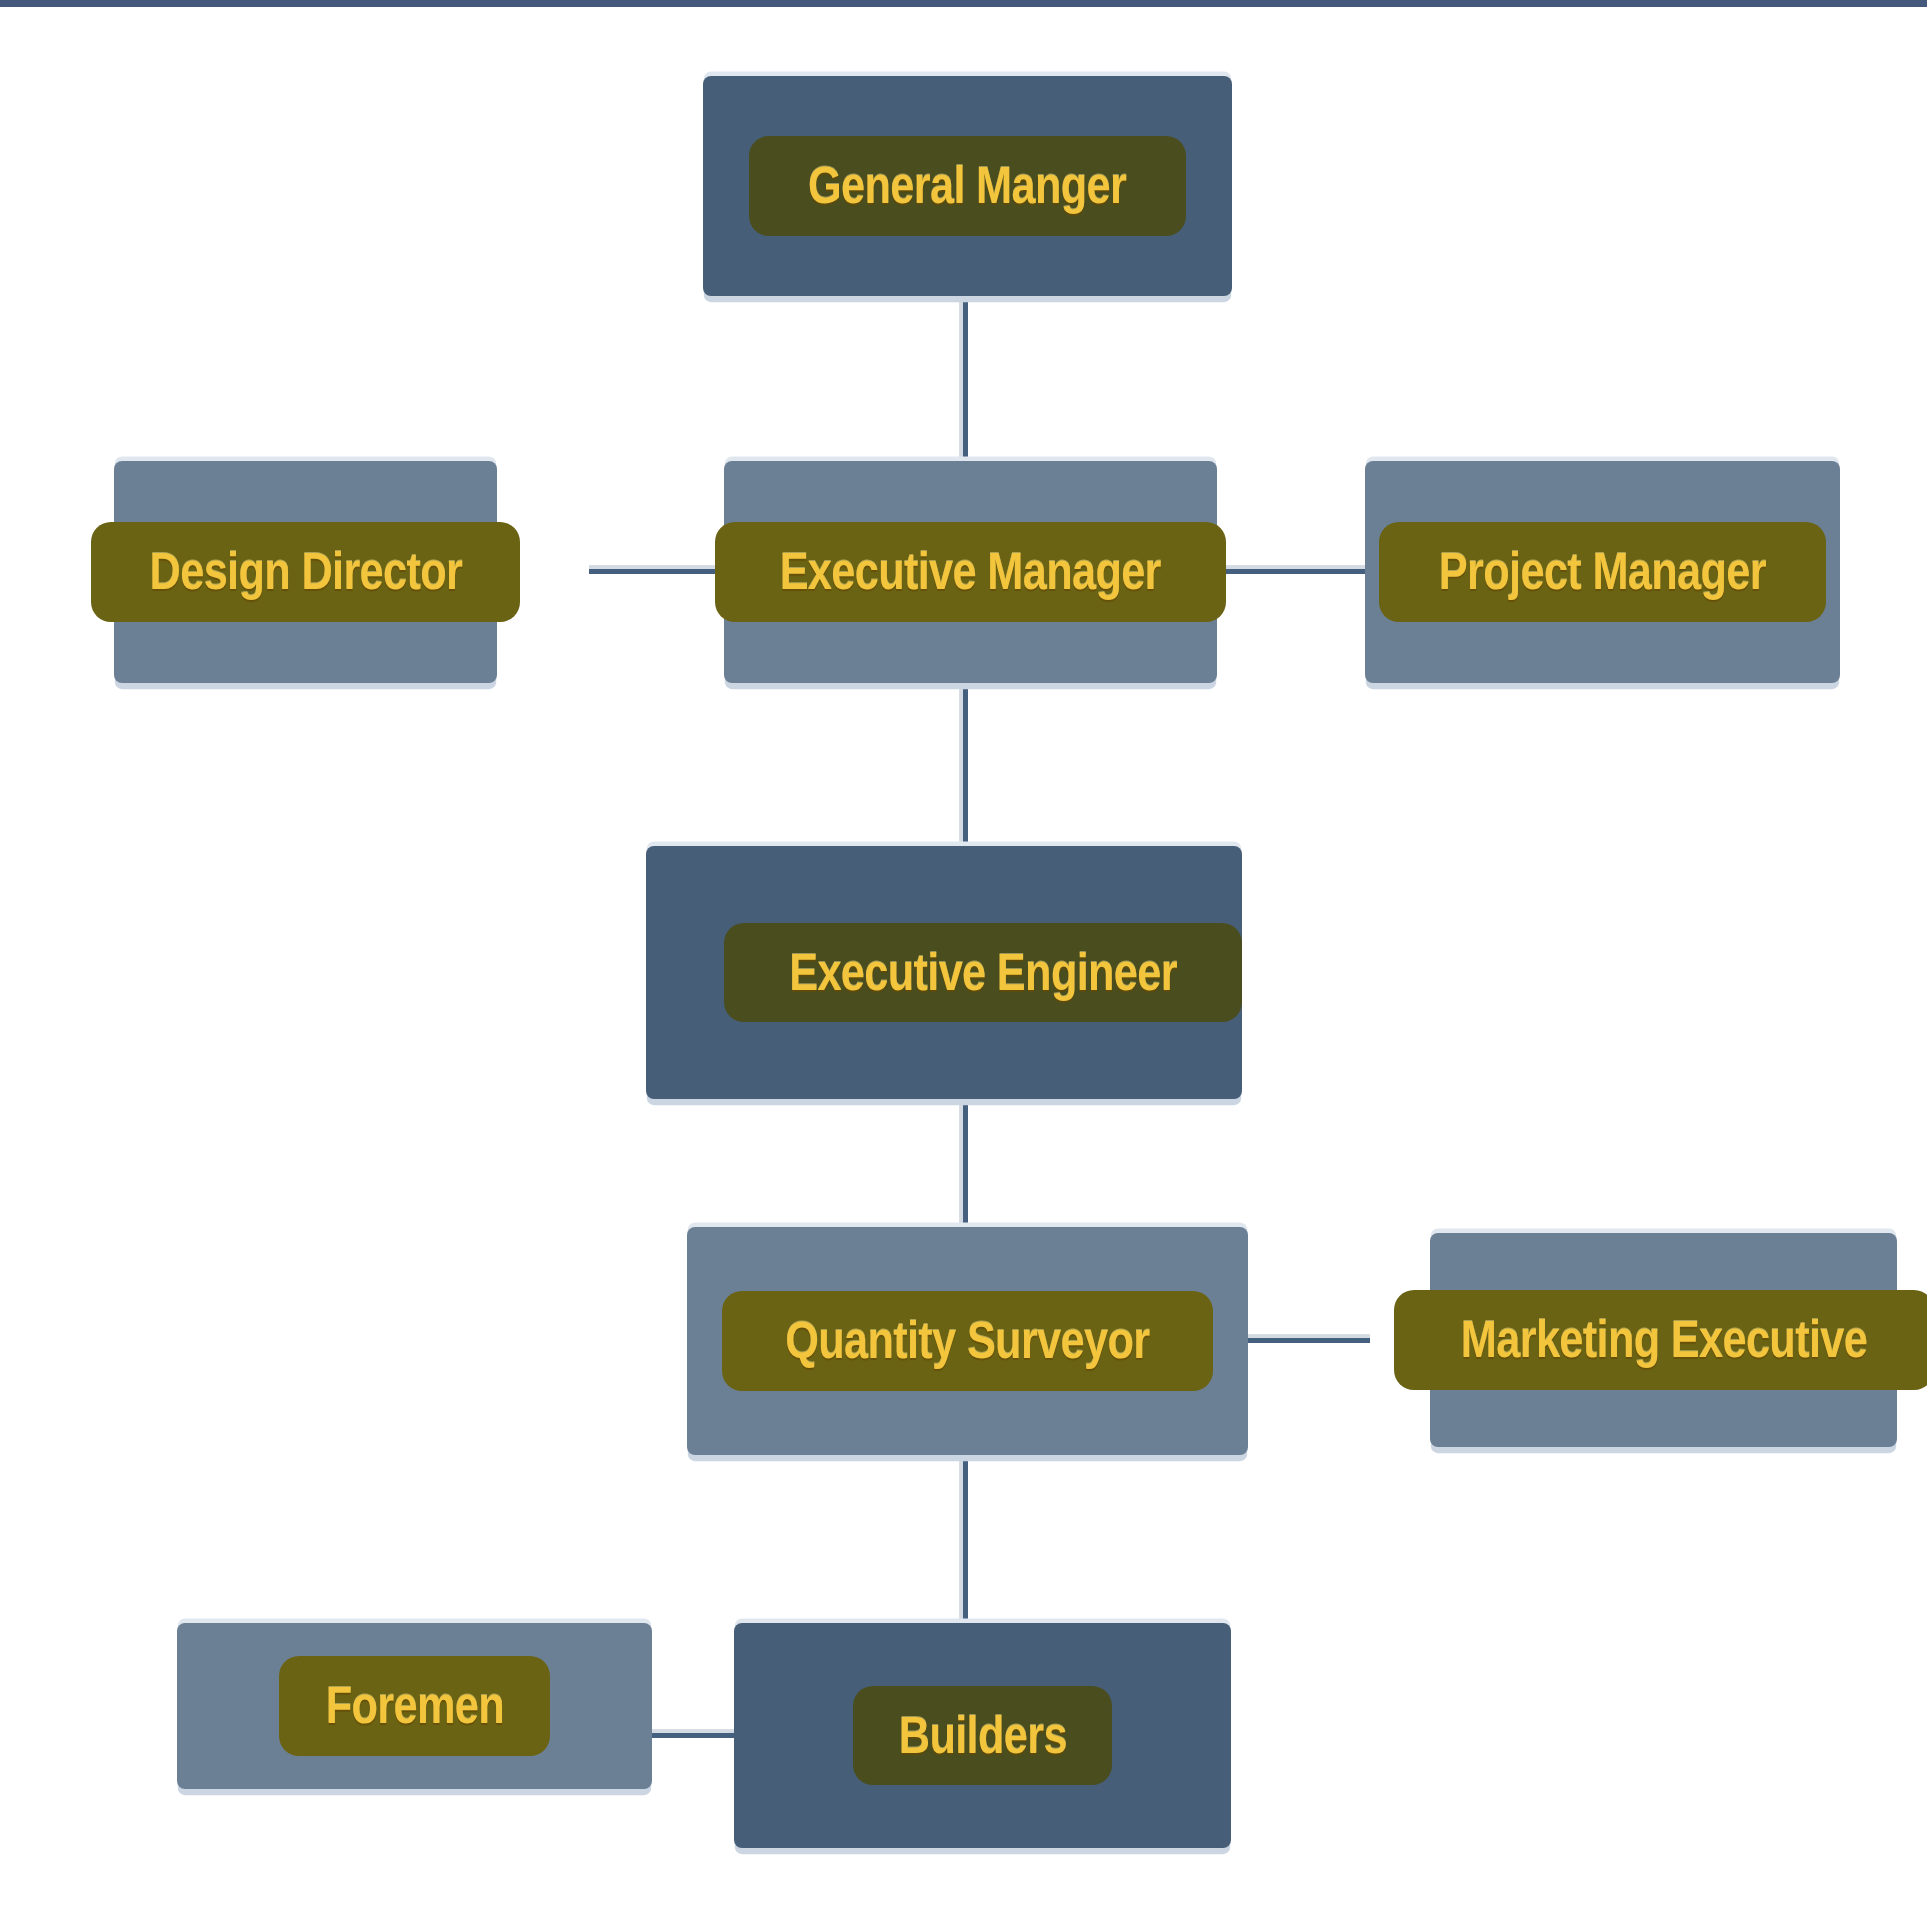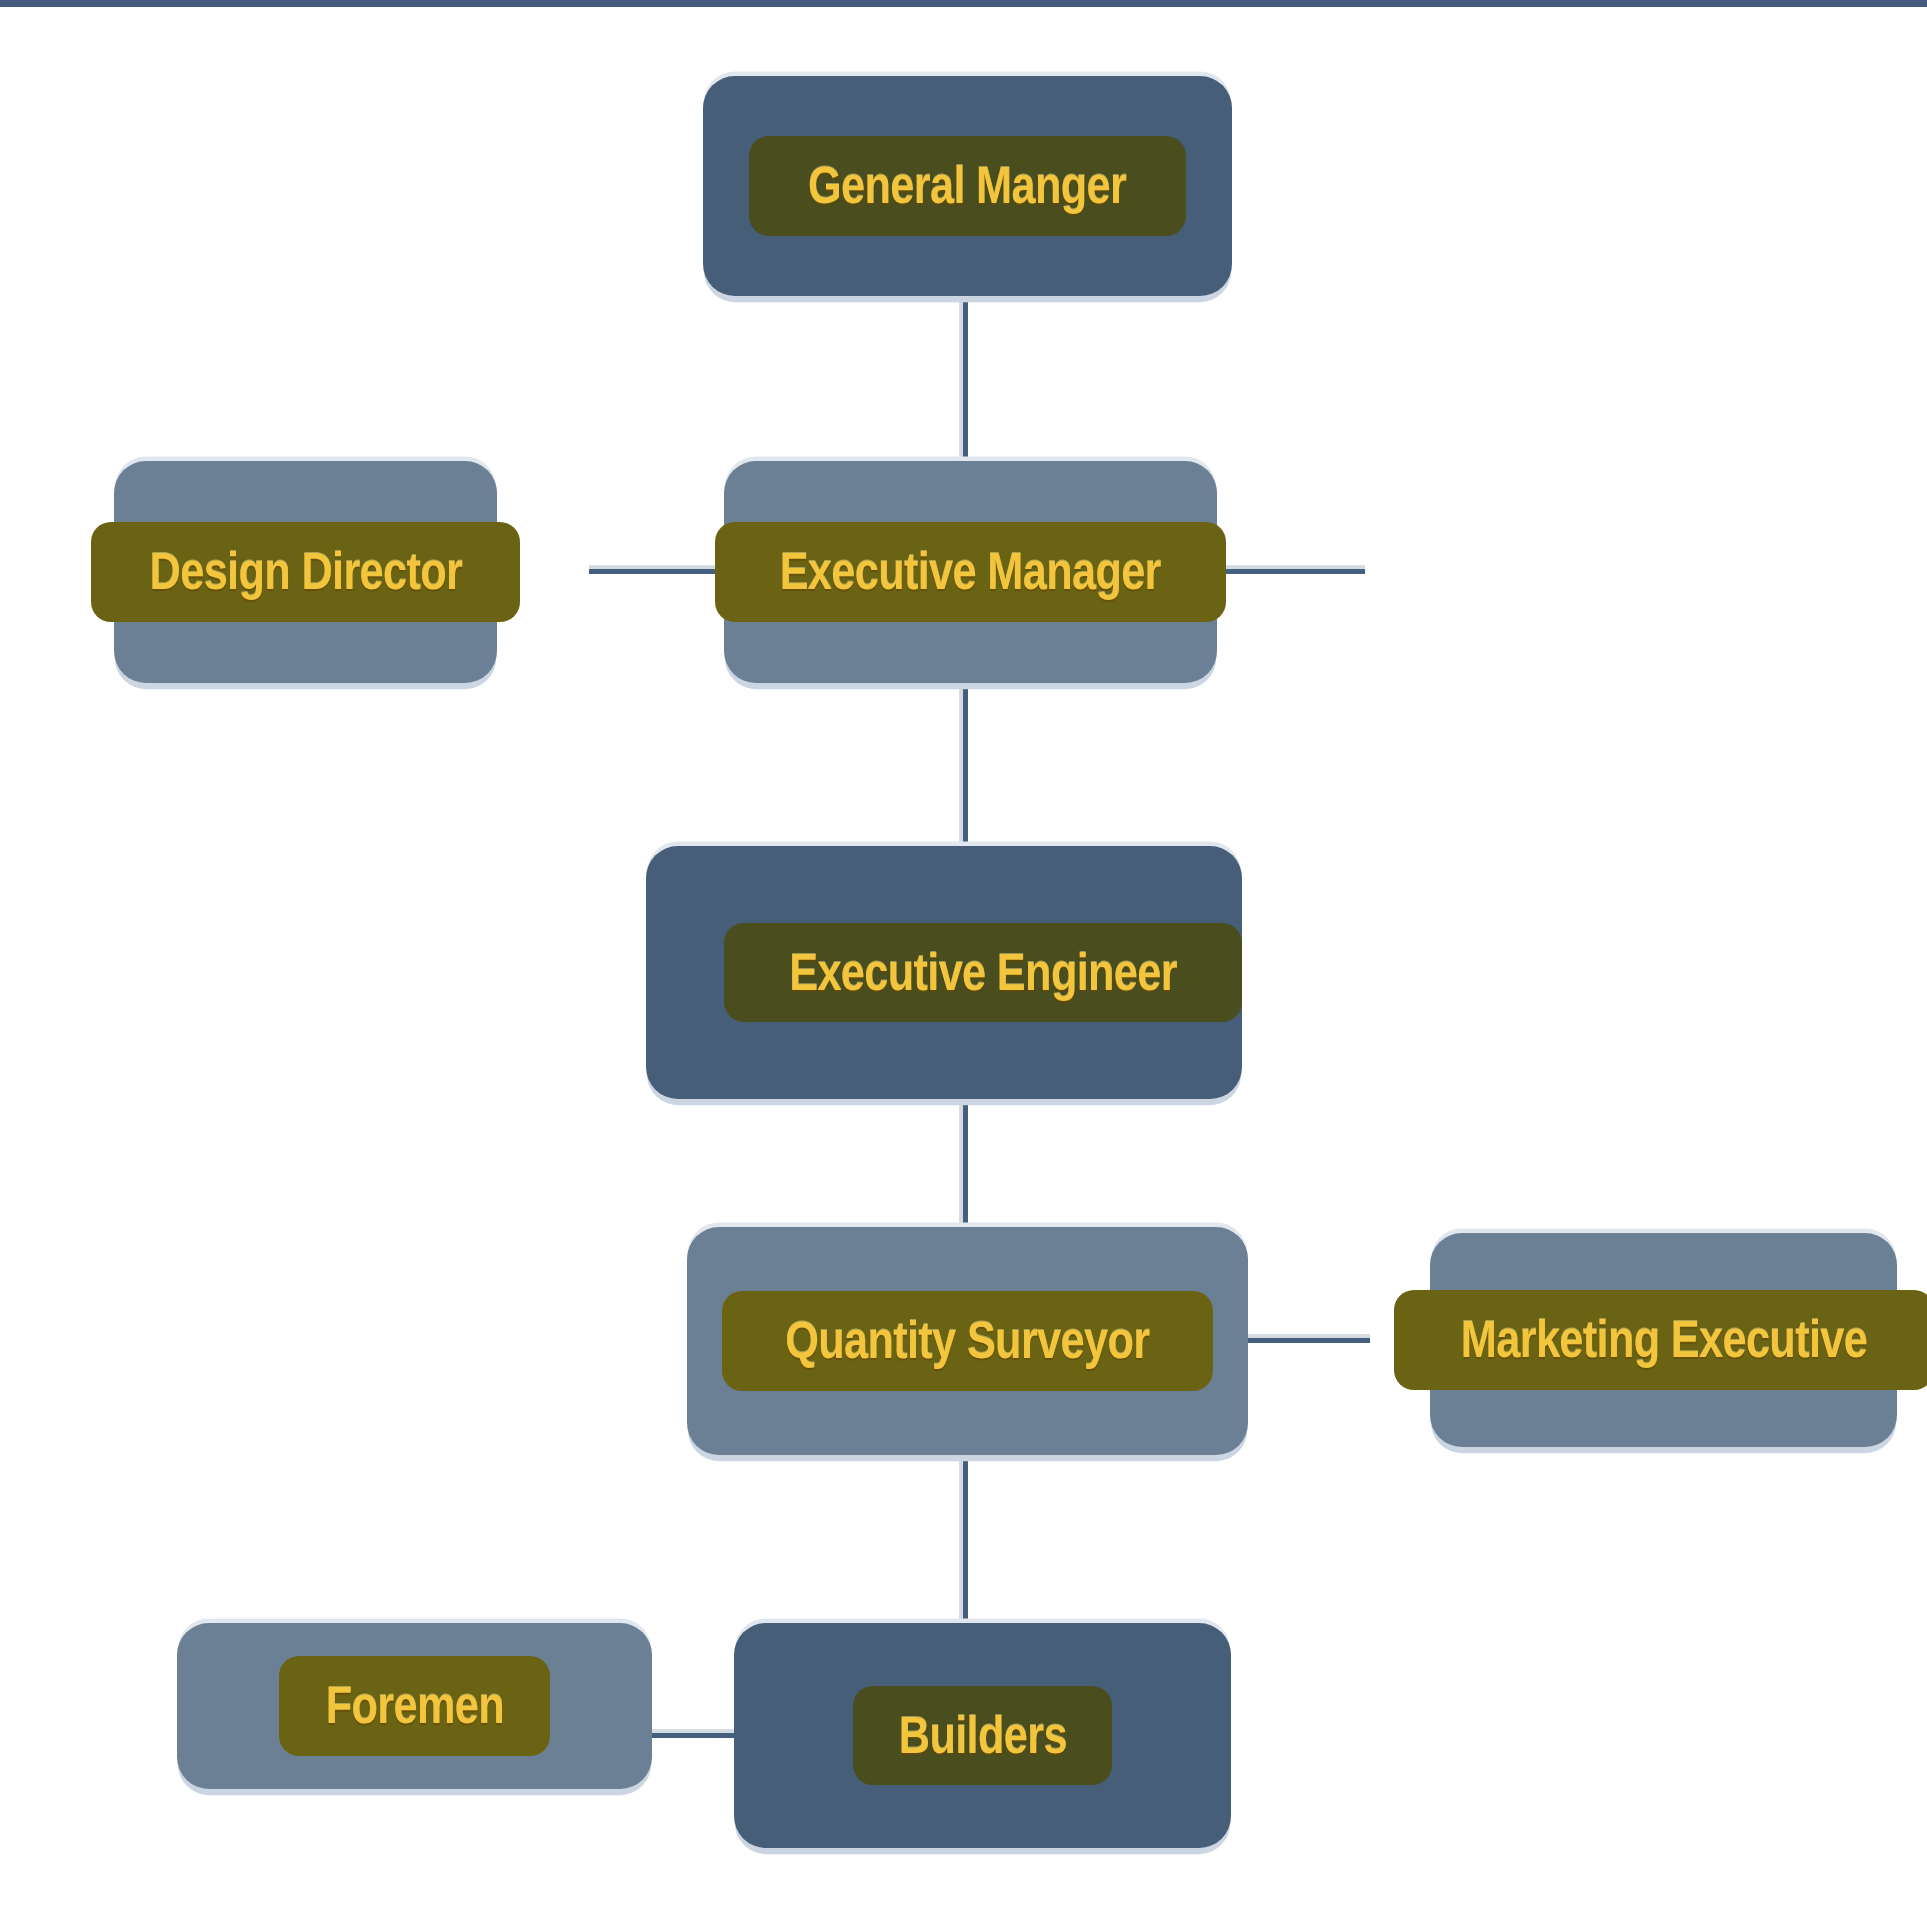--- a/index.html
+++ b/index.html
@@ -18,21 +18,21 @@
     background:var(--background,#fff);
   }
   .topbar{
     position:absolute;
     left:0; top:0;
     width:1927px; height:7px;
     background:var(--top-bar,#44597b);
   }
   .node{
     position:absolute;
-    border-radius:32px;
+    border-radius:8px;
     display:flex;
     align-items:center;
     justify-content:center;
     box-shadow:0 -5.4px 0 -0.8px #e1e7ef, 0 7px 0 -0.8px #ccd6e2;
   }
   .node.dark{ background:var(--dark-node,#475e78); }
   .node.light{ background:var(--light-node,#6c8095); }
   .label{
     border-radius:20px;
     padding:23px 31px;
@@ -85,20 +85,25 @@
       <span class="label-text">Design Director</span>
     </div>
   </div>
 
   <div class="node light" style="left:724px;  top:461px;  width:493px; height:222px;">
     <div class="label">
       <span class="label-text">Executive Manager</span>
     </div>
   </div>
 
+  <div class="node light" style="left:1365px; top:461px;  width:475px; height:222px;">
+    <div class="label">
+      <span class="label-text">Project Manager</span>
+    </div>
+  </div>
 
   <div class="node dark" style="left:646px;  top:846px; width:596px; height:253px;justify-content:flex-end;">
     <div class="label">
       <span class="label-text">Executive Engineer</span>
     </div>
   </div>
 
   <div class="node light" style="left:687px;  top:1227px; width:561px; height:228px;">
     <div class="label">
       <span class="label-text">Quantity Surveyor</span>

